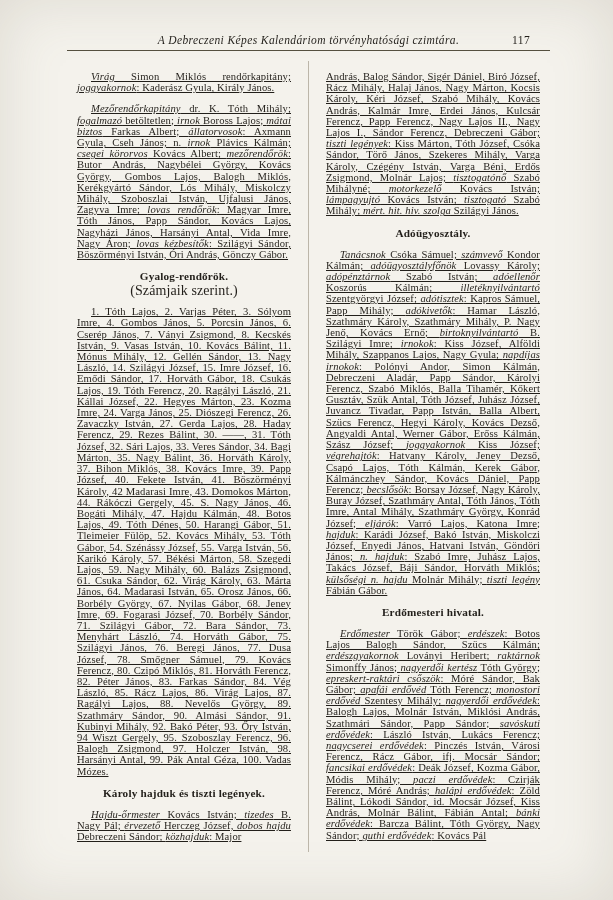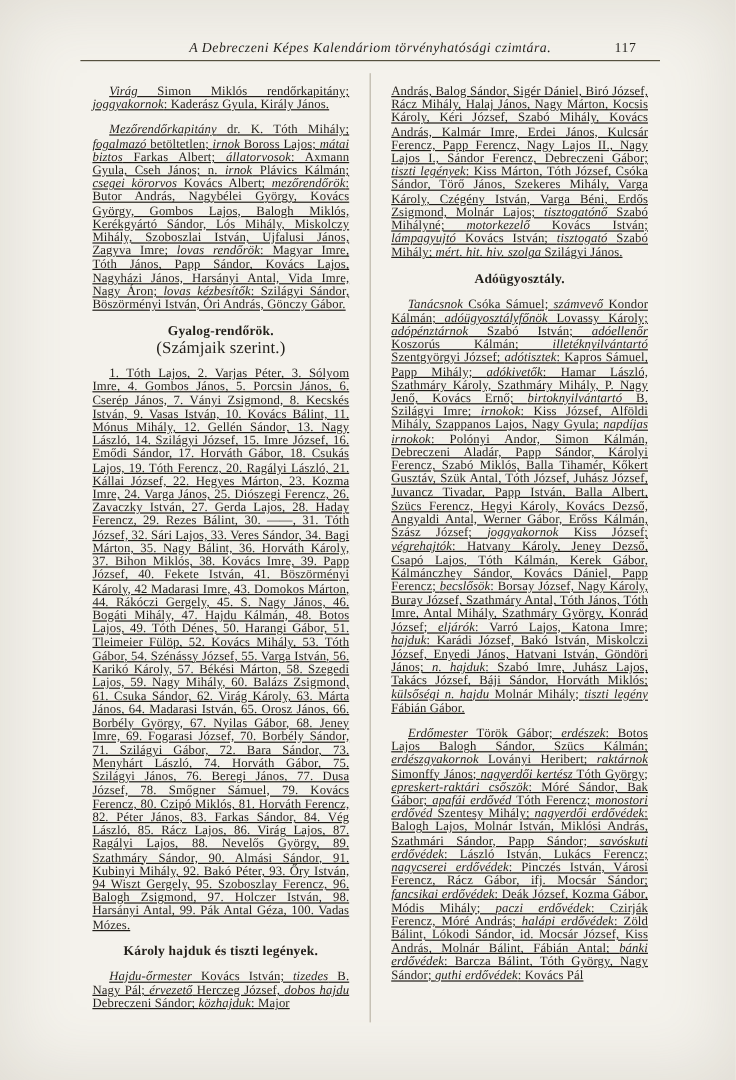--- a/index.html
+++ b/index.html
@@ -71,16 +71,17 @@
         <div class="sec-subheading">(Számjaik szerint.)</div>
         <p class="para"><span class="run">1. Tóth Lajos, 2. Varjas Péter, 3. Sólyom Imre, 4. Gombos János, 5. Porcsin János, 6. Cserép János, 7. Ványi Zsigmond, 8. Kecskés István, 9. Vasas István, 10. Kovács Bálint, 11. Mónus Mihály, 12. Gellén Sándor, 13. Nagy László, 14. Szilágyi József, 15. Imre József, 16. Emődi Sándor, 17. Horváth Gábor, 18. Csukás Lajos, 19. Tóth Ferencz, 20. Ragályi László, 21. Kállai József, 22. Hegyes Márton, 23. Kozma Imre, 24. Varga János, 25. Diószegi Ferencz, 26. Zavaczky István, 27. Gerda Lajos, 28. Haday Ferencz, 29. Rezes Bálint, 30. ——, 31. Tóth József, 32. Sári Lajos, 33. Veres Sándor, 34. Bagi Márton, 35. Nagy Bálint, 36. Horváth Károly, 37. Bihon Miklós, 38. Kovács Imre, 39. Papp József, 40. Fekete István, 41. Böszörményi Károly, 42 Madarasi Imre, 43. Domokos Márton, 44. Rákóczi Gergely, 45. S. Nagy János, 46. Bogáti Mihály, 47. Hajdu Kálmán, 48. Botos Lajos, 49. Tóth Dénes, 50. Harangi Gábor, 51. Tleimeier Fülöp, 52. Kovács Mihály, 53. Tóth Gábor, 54. Szénássy József, 55. Varga István, 56. Karikó Károly, 57. Békési Márton, 58. Szegedi Lajos, 59. Nagy Mihály, 60. Balázs Zsigmond, 61. Csuka Sándor, 62. Virág Károly, 63. Márta János, 64. Madarasi István, 65. Orosz János, 66. Borbély György, 67. Nyilas Gábor, 68. Jeney Imre, 69. Fogarasi József, 70. Borbély Sándor, 71. Szilágyi Gábor, 72. Bara Sándor, 73. Menyhárt László, 74. Horváth Gábor, 75. Szilágyi János, 76. Beregi János, 77. Dusa József, 78. Smőgner Sámuel, 79. Kovács Ferencz, 80. Czipó Miklós, 81. Horváth Ferencz, 82. Péter János, 83. Farkas Sándor, 84. Vég László, 85. Rácz Lajos, 86. Virág Lajos, 87. Ragályi Lajos, 88. Nevelős György, 89. Szathmáry Sándor, 90. Almási Sándor, 91. Kubinyi Mihály, 92. Bakó Péter, 93. Őry István, 94 Wiszt Gergely, 95. Szoboszlay Ferencz, 96. Balogh Zsigmond, 97. Holczer István, 98. Harsányi Antal, 99. Pák Antal Géza, 100. Vadas Mózes.</span></p>
         <div class="sec-heading">Károly hajduk és tiszti legények.</div>
         <p class="para"><span class="run it">Hajdu-őrmester</span><span class="run"> Kovács István; </span><span class="run it">tizedes</span><span class="run"> B. Nagy Pál; </span><span class="run it">érvezető</span><span class="run"> Herczeg József, </span><span class="run it">dobos hajdu</span><span class="run"> Debreczeni Sándor; </span><span class="run it">közhajduk</span><span class="run">: Major</span></p>
       </section>
     <div class="col-divider"></div>
     <section class="col" id="col-1">
         <p class="para noindent"><span class="run">András, Balog Sándor, Sigér Dániel, Biró József, Rácz Mihály, Halaj János, Nagy Márton, Kocsis Károly, Kéri József, Szabó Mihály, Kovács András, Kalmár Imre, Erdei János, Kulcsár Ferencz, Papp Ferencz, Nagy Lajos II., Nagy Lajos I., Sándor Ferencz, Debreczeni Gábor; </span><span class="run it">tiszti legények</span><span class="run">: Kiss Márton, Tóth József, Csóka Sándor, Törő János, Szekeres Mihály, Varga Károly, Czégény István, Varga Béni, Erdős Zsigmond, Molnár Lajos; </span><span class="run it">tisztogatónő</span><span class="run"> Szabó Mihályné; </span><span class="run it">motorkezelő</span><span class="run"> Kovács István; </span><span class="run it">lámpagyujtó</span><span class="run"> Kovács István; </span><span class="run it">tisztogató</span><span class="run"> Szabó Mihály; </span><span class="run it">mért. hit. hiv. szolga</span><span class="run"> Szilágyi János.</span></p>
         <div class="sec-heading">Adóügyosztály.</div>
         <p class="para"><span class="run it">Tanácsnok</span><span class="run"> Csóka Sámuel; </span><span class="run it">számvevő</span><span class="run"> Kondor Kálmán; </span><span class="run it">adóügyosztályfőnök</span><span class="run"> Lovassy Károly; </span><span class="run it">adópénztárnok</span><span class="run"> Szabó István; </span><span class="run it">adóellenőr</span><span class="run"> Koszorús Kálmán; </span><span class="run it">illetéknyilvántartó</span><span class="run"> Szentgyörgyi József; </span><span class="run it">adótisztek</span><span class="run">: Kapros Sámuel, Papp Mihály; </span><span class="run it">adókivetők</span><span class="run">: Hamar László, Szathmáry Károly, Szathmáry Mihály, P. Nagy Jenő, Kovács Ernő; </span><span class="run it">birtoknyilvántartó</span><span class="run"> B. Szilágyi Imre; </span><span class="run it">irnokok</span><span class="run">: Kiss József, Alföldi Mihály, Szappanos Lajos, Nagy Gyula; </span><span class="run it">napdíjas irnokok</span><span class="run">: Polónyi Andor, Simon Kálmán, Debreczeni Aladár, Papp Sándor, Károlyi Ferencz, Szabó Miklós, Balla Tihamér, Kőkert Gusztáv, Szük Antal, Tóth József, Juhász József, Juvancz Tivadar, Papp István, Balla Albert, Szücs Ferencz, Hegyi Károly, Kovács Dezső, Angyaldi Antal, Werner Gábor, Erőss Kálmán, Szász József; </span><span class="run it">joggyakornok</span><span class="run"> Kiss József; </span><span class="run it">végrehajtók</span><span class="run">: Hatvany Károly, Jeney Dezső, Csapó Lajos, Tóth Kálmán, Kerek Gábor, Kálmánczhey Sándor, Kovács Dániel, Papp Ferencz; </span><span class="run it">becslősök</span><span class="run">: Borsay József, Nagy Károly, Buray József, Szathmáry Antal, Tóth János, Tóth Imre, Antal Mihály, Szathmáry György, Konrád József; </span><span class="run it">eljárók</span><span class="run">: Varró Lajos, Katona Imre; </span><span class="run it">hajduk</span><span class="run">: Karádi József, Bakó István, Miskolczi József, Enyedi János, Hatvani István, Göndöri János; </span><span class="run it">n. hajduk</span><span class="run">: Szabó Imre, Juhász Lajos, Takács József, Báji Sándor, Horváth Miklós; </span><span class="run it">külsőségi n. hajdu</span><span class="run"> Molnár Mihály; </span><span class="run it">tiszti legény</span><span class="run"> Fábián Gábor.</span></p>
+        <div class="sec-heading">Erdőmesteri hivatal.</div>
         <p class="para"><span class="run it">Erdőmester</span><span class="run"> Török Gábor; </span><span class="run it">erdészek</span><span class="run">: Botos Lajos Balogh Sándor, Szücs Kálmán; </span><span class="run it">erdészgyakornok</span><span class="run"> Loványi Heribert; </span><span class="run it">raktárnok</span><span class="run"> Simonffy János; </span><span class="run it">nagyerdői kertész</span><span class="run"> Tóth György; </span><span class="run it">epreskert-raktári csőszök</span><span class="run">: Móré Sándor, Bak Gábor; </span><span class="run it">apafái erdővéd</span><span class="run"> Tóth Ferencz; </span><span class="run it">monostori erdővéd</span><span class="run"> Szentesy Mihály; </span><span class="run it">nagyerdői erdővédek</span><span class="run">: Balogh Lajos, Molnár István, Miklósi András, Szathmári Sándor, Papp Sándor; </span><span class="run it">savóskuti erdővédek</span><span class="run">: László István, Lukács Ferencz; </span><span class="run it">nagycserei erdővédek</span><span class="run">: Pinczés István, Városi Ferencz, Rácz Gábor, ifj. Mocsár Sándor; </span><span class="run it">fancsikai erdővédek</span><span class="run">: Deák József, Kozma Gábor, Módis Mihály; </span><span class="run it">paczi erdővédek</span><span class="run">: Czirják Ferencz, Móré András; </span><span class="run it">halápi erdővédek</span><span class="run">: Zöld Bálint, Lókodi Sándor, id. Mocsár József, Kiss András, Molnár Bálint, Fábián Antal; </span><span class="run it">bánki erdővédek</span><span class="run">: Barcza Bálint, Tóth György, Nagy Sándor; </span><span class="run it">guthi erdővédek</span><span class="run">: Kovács Pál</span></p>
       </section>
   </main>
 </div>
 
 </body></html>

